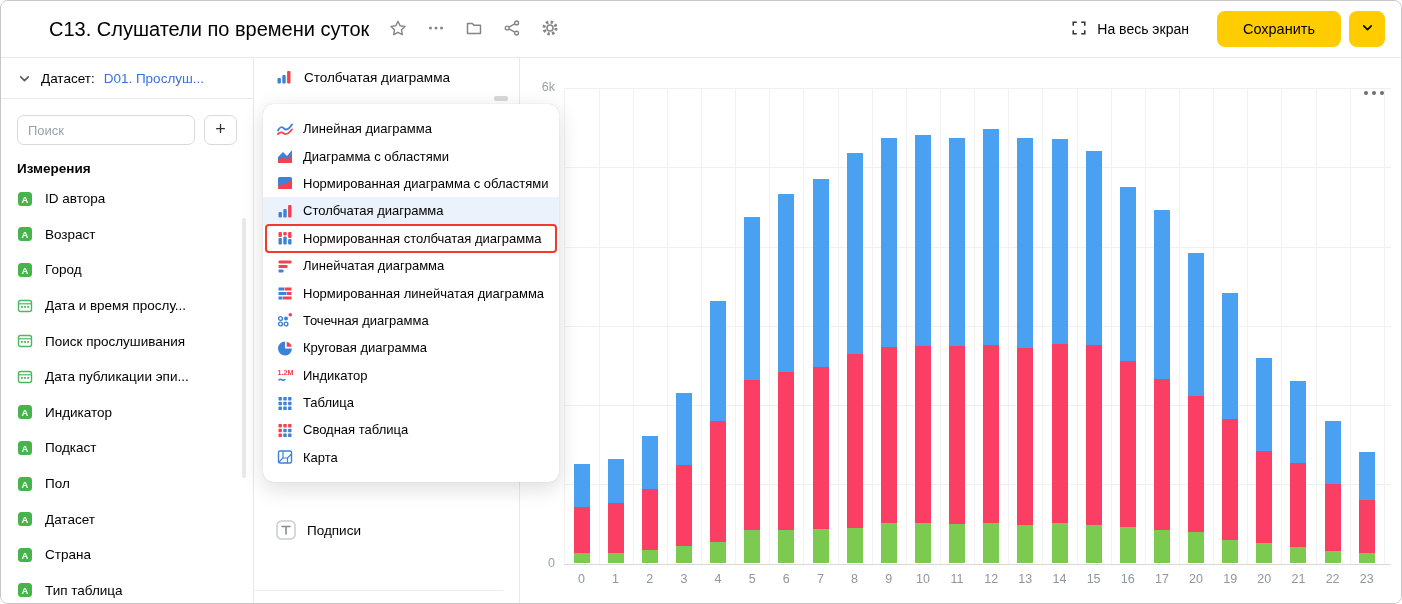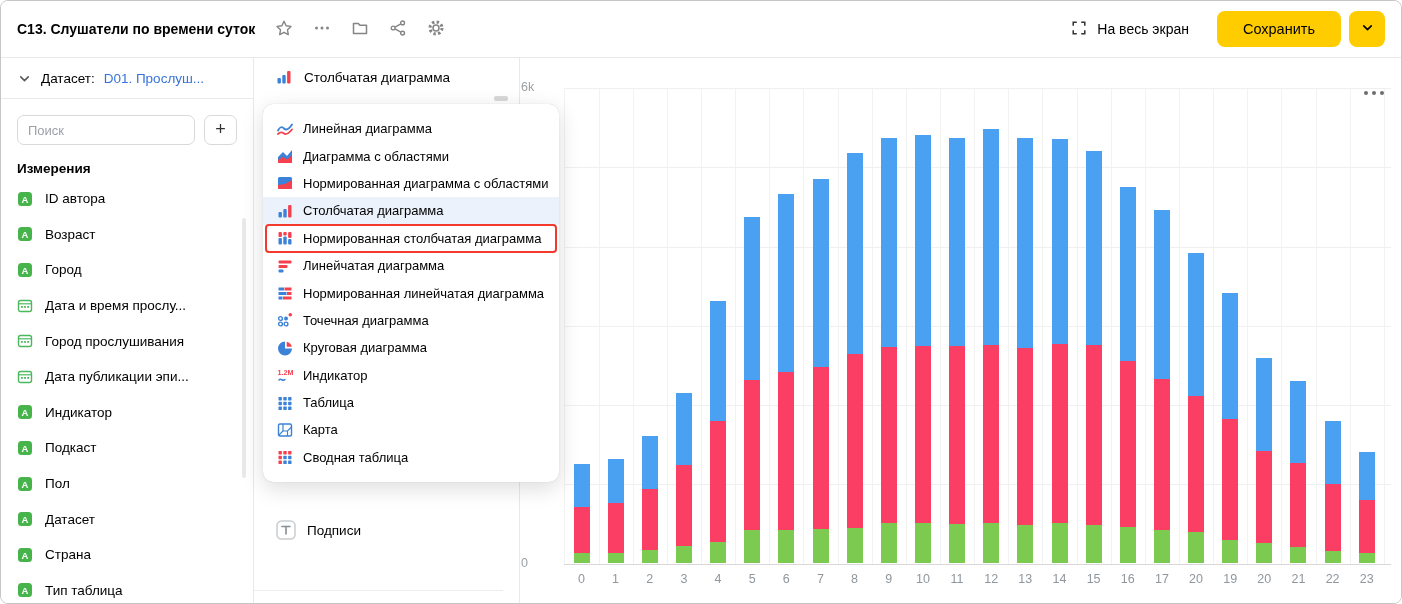--- a/index.html
+++ b/index.html
@@ -5,21 +5,21 @@
   html,body{margin:0;padding:0;background:#fff;}
   *{box-sizing:border-box;}
   .screen{
     position:relative;width:1402px;height:604px;overflow:hidden;
     background:#fff;border:1px solid #c6c6c6;border-radius:8px;
     font-family:"Liberation Sans",sans-serif;color:#000;
   }
   
   .hdr{position:absolute;top:0;left:0;right:0;height:57px;border-bottom:1px solid #e9e9e9;
        display:flex;align-items:center;padding:0 16px;background:#fff;}
-  .ttl{font-size:14px;font-weight:bold;margin-right:10px;white-space:nowrap;}
+  .ttl{font-size:20px;font-weight:normal;margin-right:10px;white-space:nowrap;margin-left:32px;}
   .hicon{width:38px;height:36px;display:flex;align-items:center;justify-content:center;
          background:none;border:none;cursor:pointer;padding:0;}
   .hicon svg{width:18px;height:18px;}
   .fsbtn{margin-left:auto;display:flex;align-items:center;gap:10px;font-size:14px;margin-right:28px;cursor:pointer;}
   .fsbtn svg{width:16px;height:16px;}
   .savebtn{background:#fc0;border:none;border-radius:8px;height:36px;padding:0 26px;
            font-size:14.5px;font-family:inherit;cursor:pointer;}
   .savemore{background:#fc0;border:none;border-radius:8px;height:36px;width:36px;margin-left:8px;
             display:flex;align-items:center;justify-content:center;cursor:pointer;color:#000;}
   .savemore svg{width:15px;height:15px;}
@@ -60,21 +60,21 @@
   .menu-item .mi-icon svg{width:16px;height:16px;}
   .menu-item.selected{background:#ebf2fb;}
   .menu-item.annotated::after{content:"";position:absolute;inset:-1px 2px;border:2.6px solid #f2392c;
              border-radius:4px;pointer-events:none;}
   
   .chartpanel{position:absolute;left:520px;top:57px;right:0;bottom:0;background:#fff;}
   #plot{position:absolute;inset:0;}
   .vgrid{position:absolute;top:30px;height:475.5px;width:1px;background:#f2f2f2;}
   .hgrid{position:absolute;left:43px;right:10px;height:1px;background:#f0f0f0;}
   .hgrid.axis{background:#d8d8d8;}
-  .ytick{position:absolute;left:0;width:34px;text-align:left;color:#9aa0a6;font-size:12.5px;}
+  .ytick{position:absolute;left:0;width:34px;text-align:right;color:#9aa0a6;font-size:12.5px;}
   .xtick{position:absolute;top:514px;width:24px;text-align:center;color:#8f969c;font-size:12.5px;}
   .bar{position:absolute;bottom:40.5px;width:16px;display:flex;flex-direction:column;}
   .seg{width:100%;}
   .chart-menu{position:absolute;top:30px;right:14px;display:flex;gap:4px;cursor:pointer;padding:3px;}
   .chart-menu i{width:4px;height:4px;border-radius:50%;background:#6e6e6e;}
 </style>
 </head>
 <body>
 
 <div class="screen">
@@ -184,21 +184,21 @@
         <div class="field-item">
           <span class="field-icon">
             <svg viewBox="0 0 16 16" fill="none">
               <rect x="1.5" y="2.5" width="13" height="11" rx="2" stroke="#4cb85c" stroke-width="1.4"></rect>
               <line x1="1.5" y1="5.8" x2="14.5" y2="5.8" stroke="#4cb85c" stroke-width="1.2"></line>
               <rect x="4" y="8" width="1.8" height="1.8" fill="#4cb85c"></rect>
               <rect x="7.1" y="8" width="1.8" height="1.8" fill="#4cb85c"></rect>
               <rect x="10.2" y="8" width="1.8" height="1.8" fill="#4cb85c"></rect>
             </svg>
           </span>
-          <span class="field-label">Город прослушивания</span>
+          <span class="field-label">Поиск прослушивания</span>
         </div>
         <div class="field-item">
           <span class="field-icon">
             <svg viewBox="0 0 16 16" fill="none">
               <rect x="1.5" y="2.5" width="13" height="11" rx="2" stroke="#4cb85c" stroke-width="1.4"></rect>
               <line x1="1.5" y1="5.8" x2="14.5" y2="5.8" stroke="#4cb85c" stroke-width="1.2"></line>
               <rect x="4" y="8" width="1.8" height="1.8" fill="#4cb85c"></rect>
               <rect x="7.1" y="8" width="1.8" height="1.8" fill="#4cb85c"></rect>
               <rect x="10.2" y="8" width="1.8" height="1.8" fill="#4cb85c"></rect>
             </svg>
@@ -590,38 +590,38 @@
             <rect x="11.1" y="6.8" width="3.4" height="3.4" rx="0.6" fill="#3b82d8"></rect>
             <rect x="1.5" y="11.6" width="3.4" height="3.4" rx="0.6" fill="#3b82d8"></rect>
             <rect x="6.3" y="11.6" width="3.4" height="3.4" rx="0.6" fill="#3b82d8"></rect>
             <rect x="11.1" y="11.6" width="3.4" height="3.4" rx="0.6" fill="#3b82d8"></rect>
           </svg>
         </span>
         <span>Таблица</span>
       </div>
       <div class="menu-item">
         <span class="mi-icon">
-          <svg viewBox="0 0 16 16" fill="none">
-            <rect x="1.5" y="2" width="13" height="12" rx="1.5" stroke="#3b82d8" stroke-width="1.4"></rect>
-            <path d="M6 2 L6 9 L1.5 13.5 M6 9 L10.5 9 L14.5 5 M10.5 9 L10.5 14" stroke="#3b82d8" stroke-width="1.2"></path>
-          </svg>
-        </span>
-        <span>Карта</span>
-      </div>
-      <div class="menu-item">
-        <span class="mi-icon">
           <svg viewBox="0 0 16 16">
             <rect x="1.5" y="2" width="3.4" height="3.4" rx="0.6" fill="#f5404e"></rect>
             <rect x="6.3" y="2" width="3.4" height="3.4" rx="0.6" fill="#f5404e"></rect>
             <rect x="11.1" y="2" width="3.4" height="3.4" rx="0.6" fill="#f5404e"></rect>
             <rect x="1.5" y="6.8" width="3.4" height="3.4" rx="0.6" fill="#f5404e"></rect>
             <rect x="6.3" y="6.8" width="3.4" height="3.4" rx="0.6" fill="#3b82d8"></rect>
             <rect x="11.1" y="6.8" width="3.4" height="3.4" rx="0.6" fill="#3b82d8"></rect>
             <rect x="1.5" y="11.6" width="3.4" height="3.4" rx="0.6" fill="#f5404e"></rect>
             <rect x="6.3" y="11.6" width="3.4" height="3.4" rx="0.6" fill="#3b82d8"></rect>
             <rect x="11.1" y="11.6" width="3.4" height="3.4" rx="0.6" fill="#3b82d8"></rect>
           </svg>
         </span>
         <span>Сводная таблица</span>
       </div>
+      <div class="menu-item">
+        <span class="mi-icon">
+          <svg viewBox="0 0 16 16" fill="none">
+            <rect x="1.5" y="2" width="13" height="12" rx="1.5" stroke="#3b82d8" stroke-width="1.4"></rect>
+            <path d="M6 2 L6 9 L1.5 13.5 M6 9 L10.5 9 L14.5 5 M10.5 9 L10.5 14" stroke="#3b82d8" stroke-width="1.2"></path>
+          </svg>
+        </span>
+        <span>Карта</span>
+      </div>
     </div>
 
 </div>
 
 </body></html>

